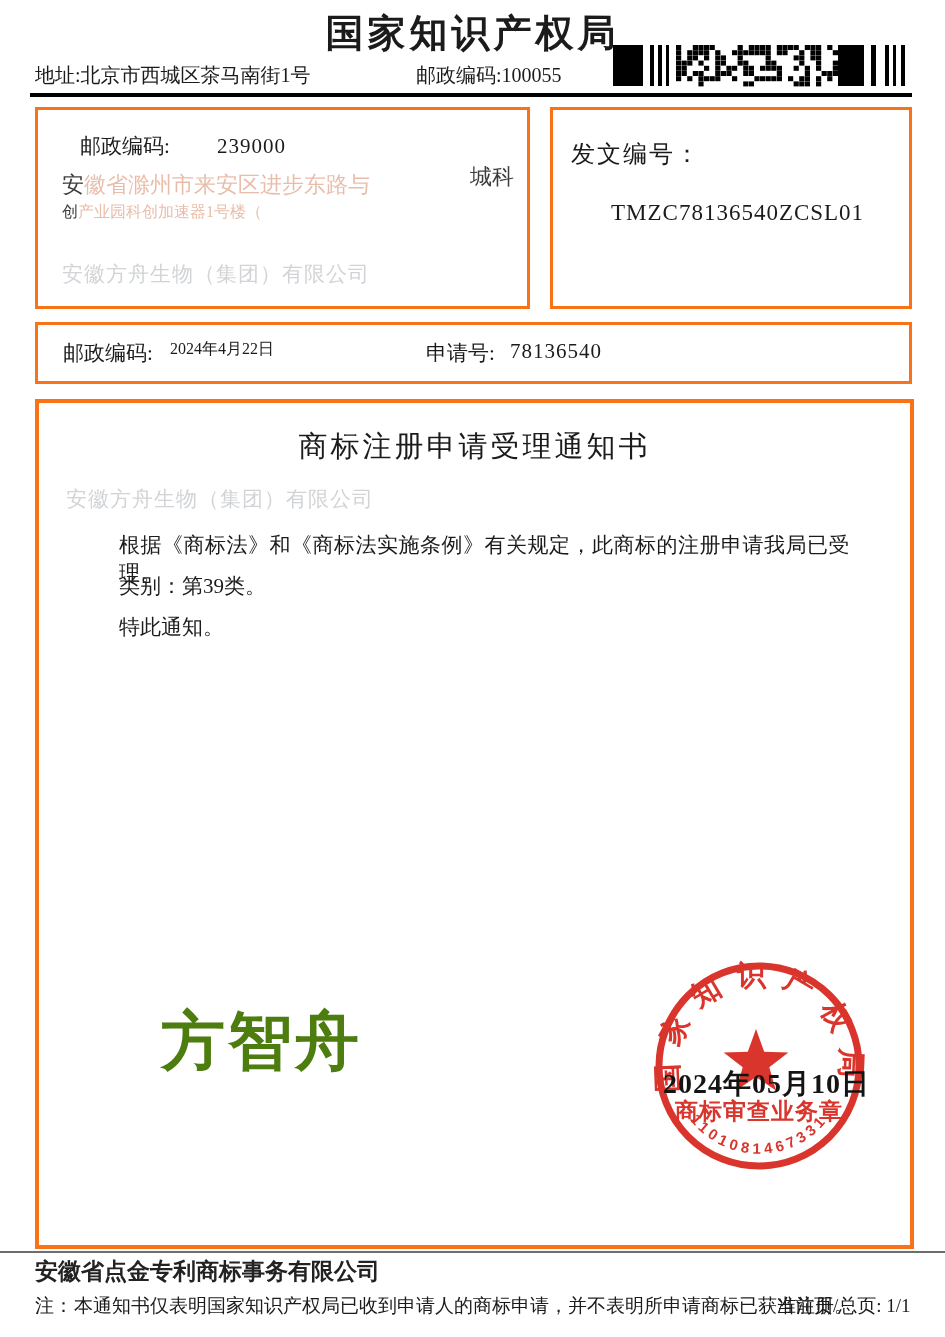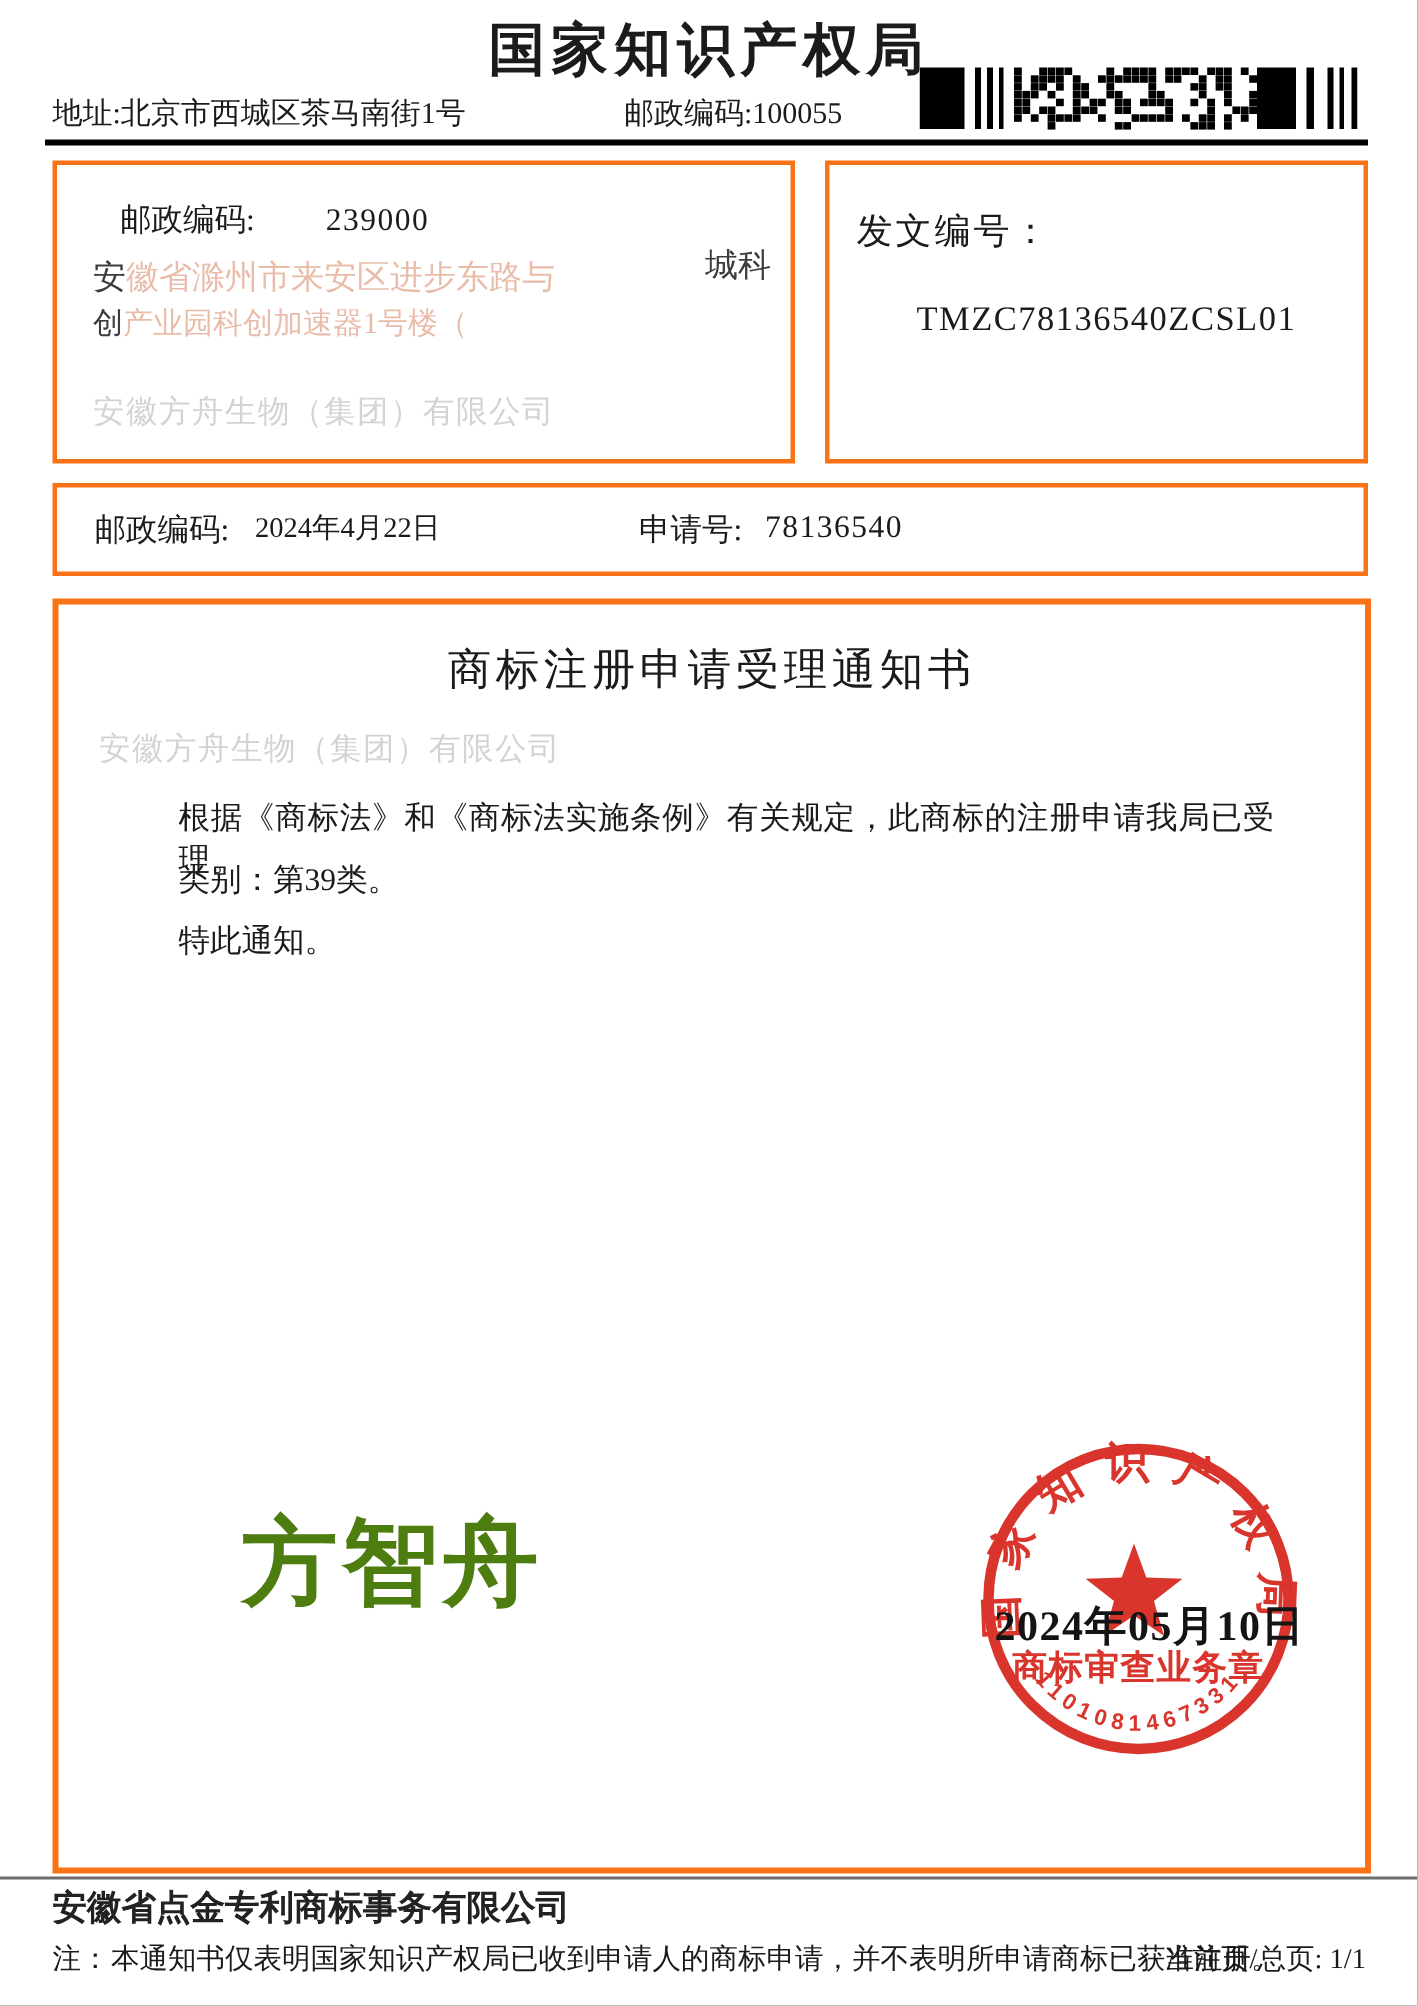--- a/index.html
+++ b/index.html
@@ -26,32 +26,32 @@
   .recipient-box   { top:107px; left:35px;  width:489px; height:196px; }
   .dispatch-box    { top:107px; left:550px; width:356px; height:196px; }
   .application-box { top:322px; left:35px;  width:871px; height:56px;  }
   .notice-box      { top:399px; left:35px;  width:871px; height:842px; border-width:4px; }
 
   .postal-row { position:absolute; top:22px; left:42px; font-size:21px; }
   .postal-row .val { margin-left:42px; letter-spacing:1px; }
 
   .addr-line1 { position:absolute; top:60px; left:24px; width:452px; height:34px; font-size:22px; }
   .addr-line1 .line-end { position:absolute; right:0; top:-8px; }
-  .addr-line2 { position:absolute; top:92px; left:24px; font-size:20px; }
+  .addr-line2 { position:absolute; top:92px; left:24px; font-size:16px; }
   .rcpt-company { position:absolute; top:150px; left:24px; font-size:21px; letter-spacing:1px; }
 
   .strong-char { color:#3c3c3c; }
   .faded { color:#9aa0a5; opacity:.45; filter:blur(.4px); }
   .faded-more { color:#c2410c; opacity:.35; filter:blur(.5px); }
 
   .dispatch-label { position:absolute; top:28px; left:18px; font-size:24px; letter-spacing:2px; }
   .dispatch-value { position:absolute; top:90px; left:58px; font-size:23px; letter-spacing:1px; }
 
   .app-date-label { position:absolute; top:14px; left:25px;  font-size:21px; }
-  .app-date-value { position:absolute; top:14px; left:132px; font-size:19px; }
+  .app-date-value { position:absolute; top:14px; left:132px; font-size:16px; }
   .app-num-label  { position:absolute; top:14px; left:388px; font-size:21px; }
   .app-num-value  { position:absolute; top:14px; left:472px; font-size:21px; letter-spacing:1px; }
 
   .notice-title {
     position:absolute; top:24px; left:0; width:100%; margin:0;
     text-align:center; font-size:29px; font-weight:500; letter-spacing:3px;
   }
   .notice-company { position:absolute; top:82px; left:27px; font-size:21px; letter-spacing:1px; }
   .notice-p1 { position:absolute; top:128px; left:80px; width:770px; font-size:21px; letter-spacing:.5px; }
   .notice-p2 { position:absolute; top:169px; left:80px; font-size:21px; }

